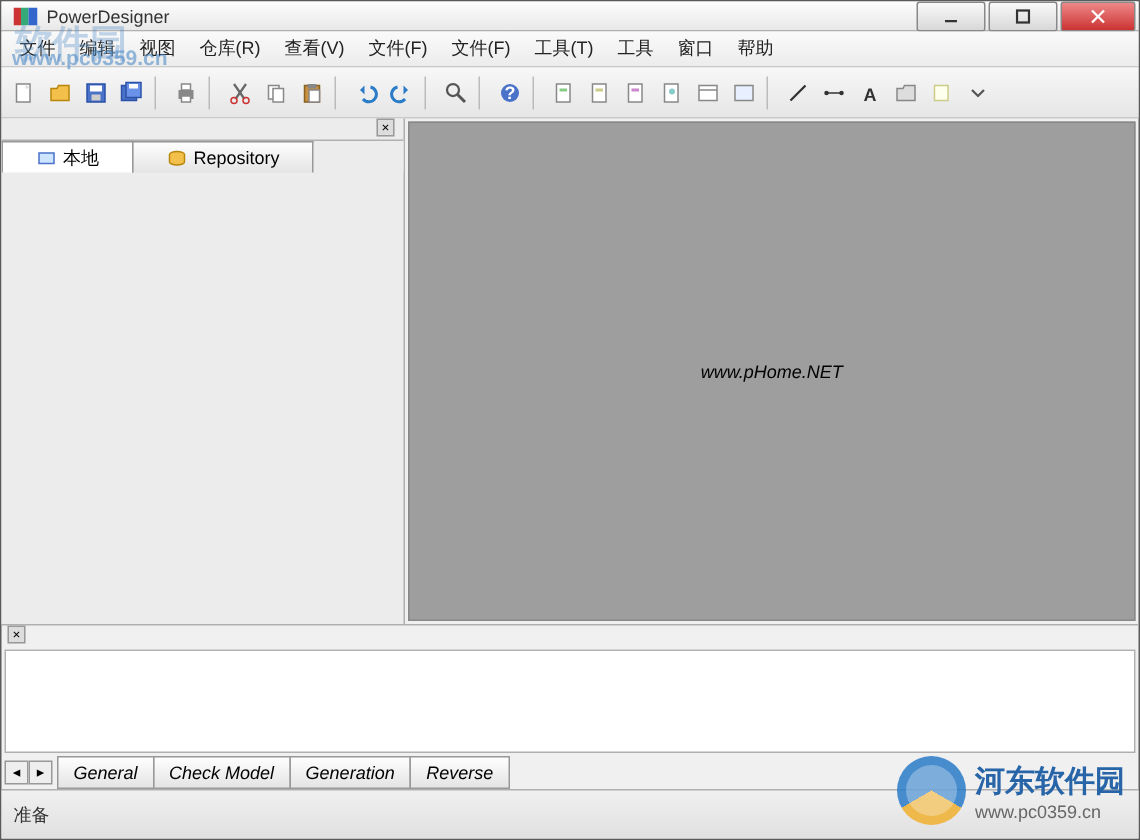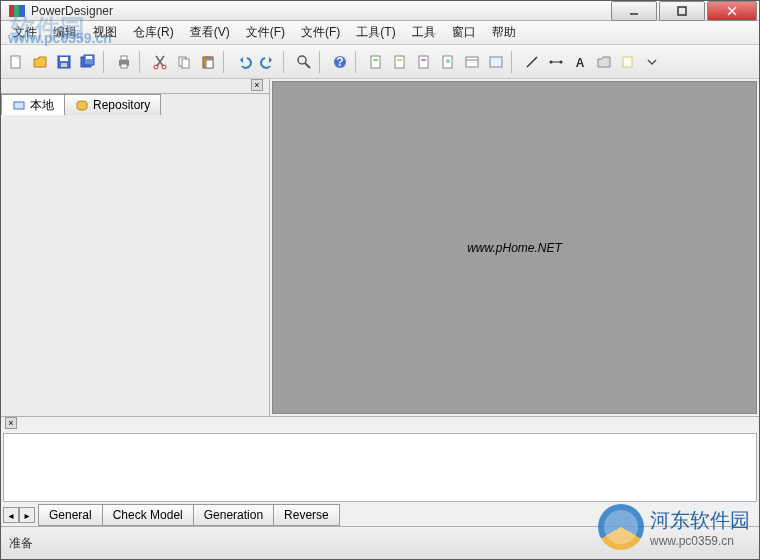--- a/index.html
+++ b/index.html
@@ -26,46 +26,46 @@
 
 .upper { flex: 1; display: flex; min-height: 0; }
 
 .leftpanel { width: 269px; display: flex; flex-direction: column; border-right: 1px solid #b0b0b0; background: #ececec; }
 .lp-close { height: 14px; display:flex; justify-content:flex-end; padding-right:6px; }
 .lp-close .xbtn { width:12px; height:12px; background:#ddd; border:1px solid #999; display:flex; align-items:center; justify-content:center; cursor:pointer; font-size:9px; }
 .lp-tree { flex:1; background:#fff; border:1px solid #b0b0b0; margin:2px; padding:4px; overflow:auto; }
 .lp-tree .node { display:flex; align-items:center; gap:4px; padding:2px; cursor:pointer; }
 .lp-tree .node .nicon { width:14px; height:12px; }
 .lp-tabs { height:22px; display:flex; background:#ececec; border-top:1px solid #b0b0b0; }
-.lp-tabs .tab { padding:3px 10px; border:1px solid #999; border-bottom:none; background:linear-gradient(to bottom,#fefefe,#e4e4e4); margin-right:-1px; cursor:pointer; display:flex; align-items:center; gap:4px; }
+.lp-tabs .tab { padding:3px 22px; border:1px solid #999; border-bottom:none; background:linear-gradient(to bottom,#fefefe,#e4e4e4); margin-right:-1px; cursor:pointer; display:flex; align-items:center; gap:4px; }
 .lp-tabs .tab.active { background:#fff; }
 .lp-tabs .tab .ticon { width:14px; height:12px; }
 
 .canvas { flex:1; background:#9e9e9e; position:relative; border:1px solid #888; margin:2px; }
 .canvas .wm { position:absolute; left:50%; top:50%; transform:translate(-50%,-50%); color:#000000; font-family:Arial; font-size:12px; font-style:italic; }
 
 .lower { height: 110px; display:flex; flex-direction:column; border-top:1px solid #b0b0b0; }
 .lower .lp-close2 { height:14px; display:flex; padding-left:4px; }
 .lower .lp-close2 .xbtn { width:12px; height:12px; background:#ddd; border:1px solid #999; display:flex; align-items:center; justify-content:center; cursor:pointer; font-size:9px; }
 .lower .output { flex:1; background:#fff; border:1px solid #b0b0b0; margin:2px; }
 .lower .otabs { height:22px; display:flex; align-items:center; padding:0 2px; gap:0; }
 .lower .otabs .arrow { width:16px; height:16px; border:1px solid #999; background:#eee; display:flex; align-items:center; justify-content:center; cursor:pointer; font-size:10px; }
-.lower .otabs .tab { padding:3px 10px; border:1px solid #999; background:linear-gradient(to bottom,#fefefe,#e4e4e4); cursor:pointer; position:relative; margin-left: -1px; }
+.lower .otabs .tab { padding:3px 10px; border:1px solid #999; background:linear-gradient(to bottom,#fefefe,#e4e4e4); cursor:pointer; position:relative; margin-left: -1px; font-style: italic; }
 .lower .otabs .tab::before, .lower .otabs .tab::after { content:''; }
 .lower .otabs .tabrow { display:flex; margin-left:4px; }
 
 .statusbar { height:33px; background:linear-gradient(to bottom,#f0f0f0,#e0e0e0); border-top:1px solid #b0b0b0; display:flex; align-items:center; padding:0 8px; color:#333; }
 
 .watermark-top { position:absolute; top:30px; left:8px; color:rgba(80,140,200,0.6); font-size:14px; font-weight:bold; pointer-events:none; }
 .watermark-top2 { position:absolute; top:12px; left:10px; pointer-events:none; font-size:25px; color:rgba(80,140,200,0.35); font-weight:bold;font-family:Liberation Serif, serif; }
 .watermark-br { position:absolute; bottom:10px; right:10px; pointer-events:none; display:flex; align-items:center; gap:6px; }
 .watermark-br .gl { width:46px; height:46px; border-radius:50%; background:conic-gradient(#2a7bc8 0 120deg,#f0b030 120deg 240deg,#2a7bc8 240deg 360deg); opacity:0.85; position:relative; }
 .watermark-br .gl::after { content:''; position:absolute; inset:6px; border-radius:50%; background:#fff; opacity:0.3; }
 .watermark-br .txt { display:flex; flex-direction:column; }
-.watermark-br .txt .l1 { color:#2865a8; font-size:20px; font-weight:normal; }
+.watermark-br .txt .l1 { color:#2865a8; font-size:20px; font-weight:bold; }
 .watermark-br .txt .l2 { color:#666; font-size:12px; }
 </style>
 </head>
 <body>
 
 <div class="window">
 
   <div class="titlebar">
     <span class="appicon">
       <svg viewBox="0 0 16 12">

